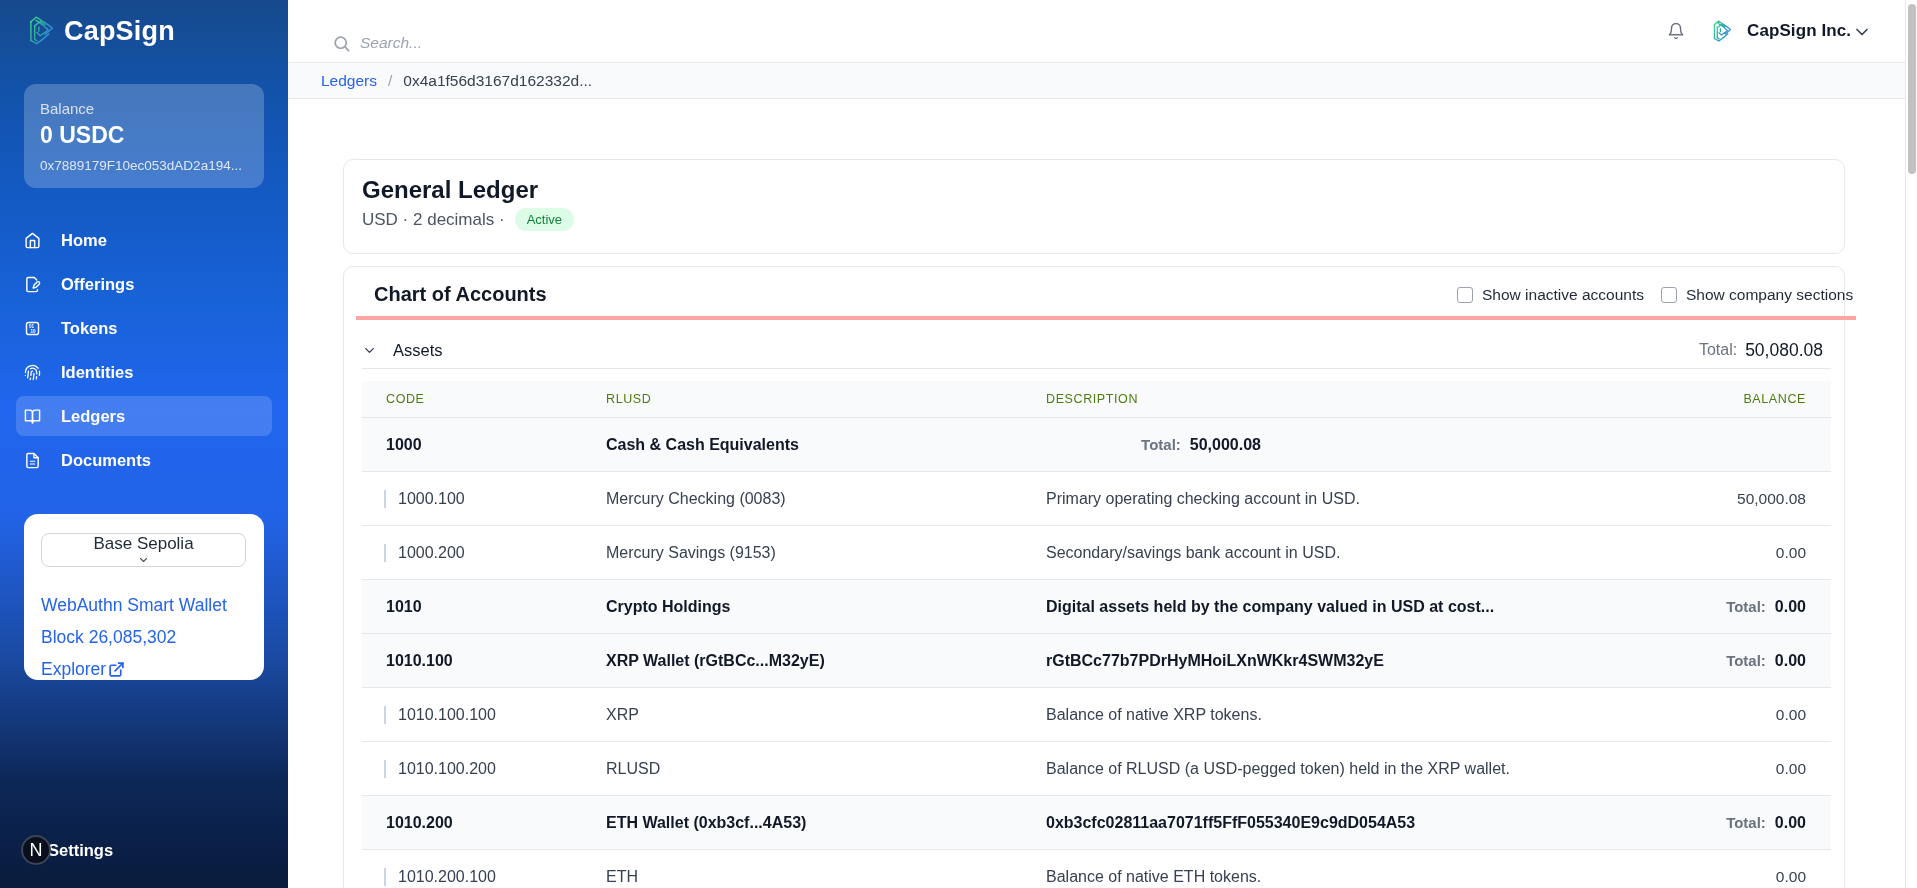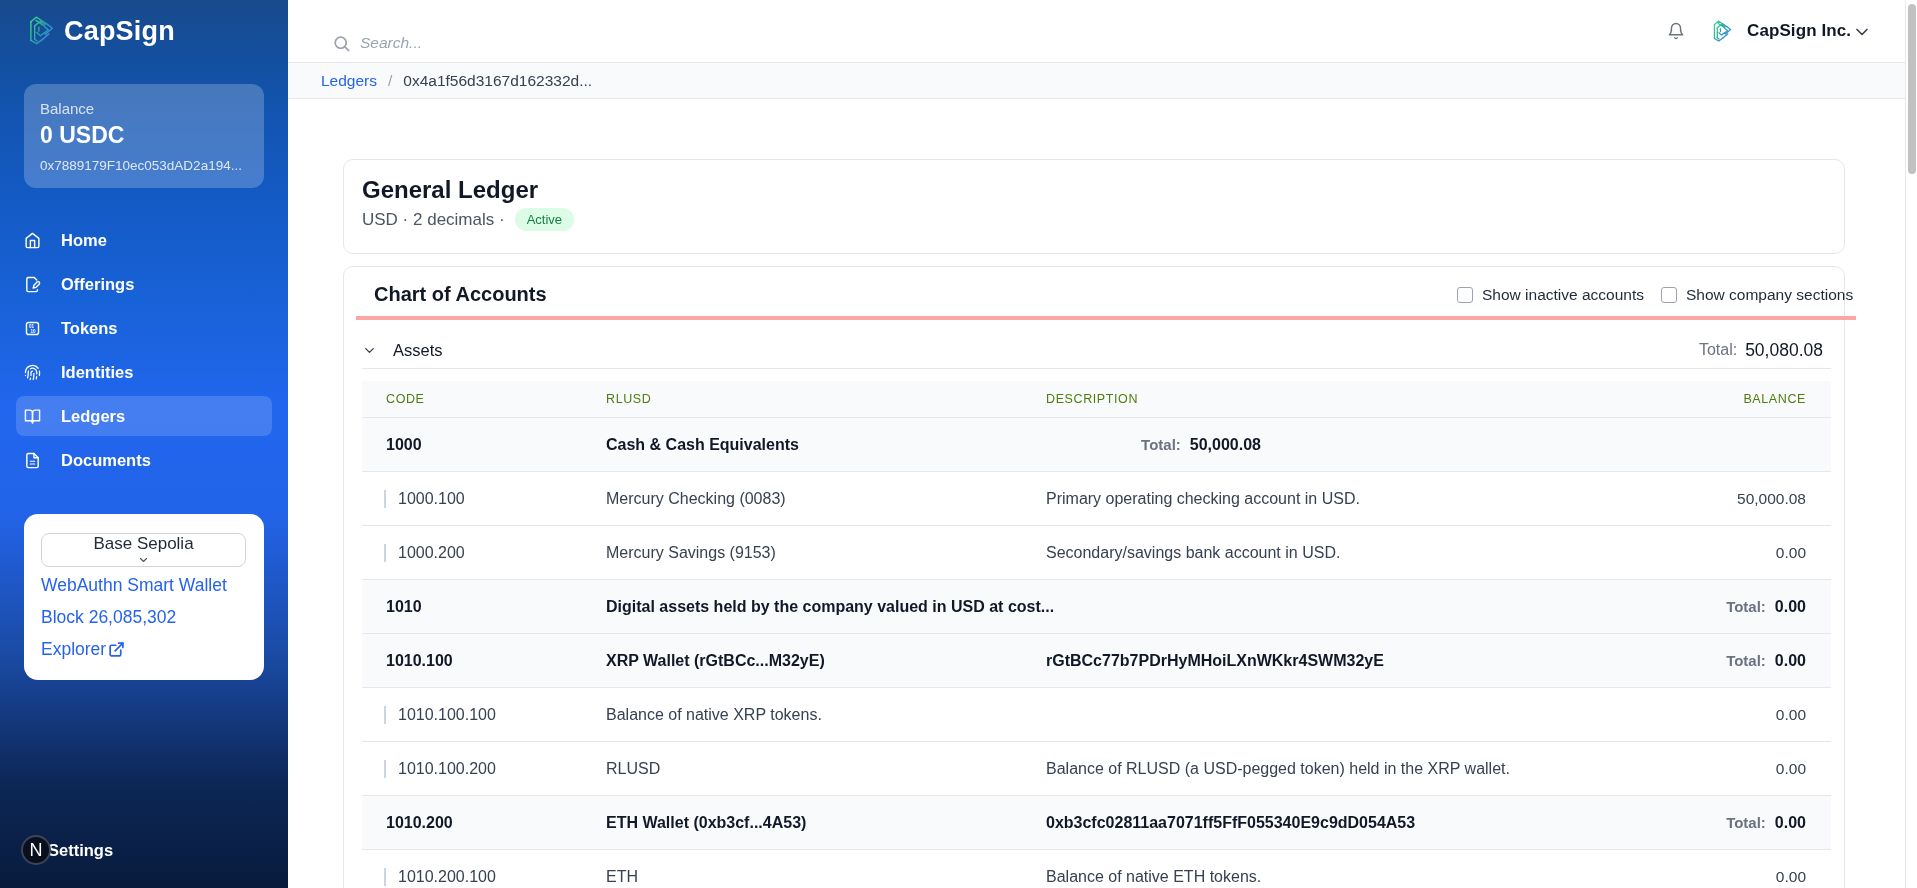--- a/index.html
+++ b/index.html
@@ -163,21 +163,21 @@
         <span>Documents</span>
       </div>
   </div>
   <div class="net-card">
     <div class="net-select">
         <span>Base Sepolia</span>
       <svg width="15" height="15" viewBox="0 0 24 24" stroke="#4b5563" stroke-width="2.2" fill="none" stroke-linecap="round" stroke-linejoin="round">
           <path d="m6 9 6 6 6-6"></path>
         </svg>
     </div>
-    <div class="net-link" style="margin-top:8px;">WebAuthn Smart Wallet</div>
+    <div class="net-link" style="margin-top:28px;">WebAuthn Smart Wallet</div>
     <div class="net-link">Block 26,085,302</div>
     <div class="net-link">Explorer<svg style="margin-left:2px" width="17" height="17" viewBox="0 0 24 24" stroke="#2563eb" stroke-width="2.4" fill="none" stroke-linecap="round" stroke-linejoin="round">
           <path d="M18 13v6a2 2 0 0 1-2 2H5a2 2 0 0 1-2-2V8a2 2 0 0 1 2-2h6"></path>
           <path d="M15 3h6v6"></path>
           <path d="M10 14 21 3"></path>
         </svg></div>
   </div>
   <div class="settings-row">
       <div class="avatar">N</div>
       <span>Settings</span>
@@ -273,37 +273,39 @@
         <div class="c4">50,000.08</div>
       </div>
     <div class="trow leaf">
         <div class="c1"><span class="indent"></span>1000.200</div>
         <div class="c2">Mercury Savings (9153)</div>
         <div class="c3">Secondary/savings bank account in USD.</div>
         <div class="c4">0.00</div>
       </div>
     <div class="trow grp">
         <div class="c1">1010</div>
+        <div class="c2">Crypto Holdings</div>
         <div class="c3">Digital assets held by the company valued in USD at cost...</div>
         <div class="c4">
           <span class="tot-l">Total:</span>
           <span class="tot-v">0.00</span>
         </div>
       </div>
     <div class="trow grp">
         <div class="c1">1010.100</div>
         <div class="c2">XRP Wallet (rGtBCc...M32yE)</div>
         <div class="c3">rGtBCc77b7PDrHyMHoiLXnWKkr4SWM32yE</div>
         <div class="c4">
           <span class="tot-l">Total:</span>
           <span class="tot-v">0.00</span>
         </div>
       </div>
     <div class="trow leaf">
         <div class="c1"><span class="indent"></span>1010.100.100</div>
+        <div class="c2">XRP</div>
         <div class="c3">Balance of native XRP tokens.</div>
         <div class="c4">0.00</div>
       </div>
     <div class="trow leaf">
         <div class="c1"><span class="indent"></span>1010.100.200</div>
         <div class="c2">RLUSD</div>
         <div class="c3">Balance of RLUSD (a USD-pegged token) held in the XRP wallet.</div>
         <div class="c4">0.00</div>
       </div>
     <div class="trow grp">

